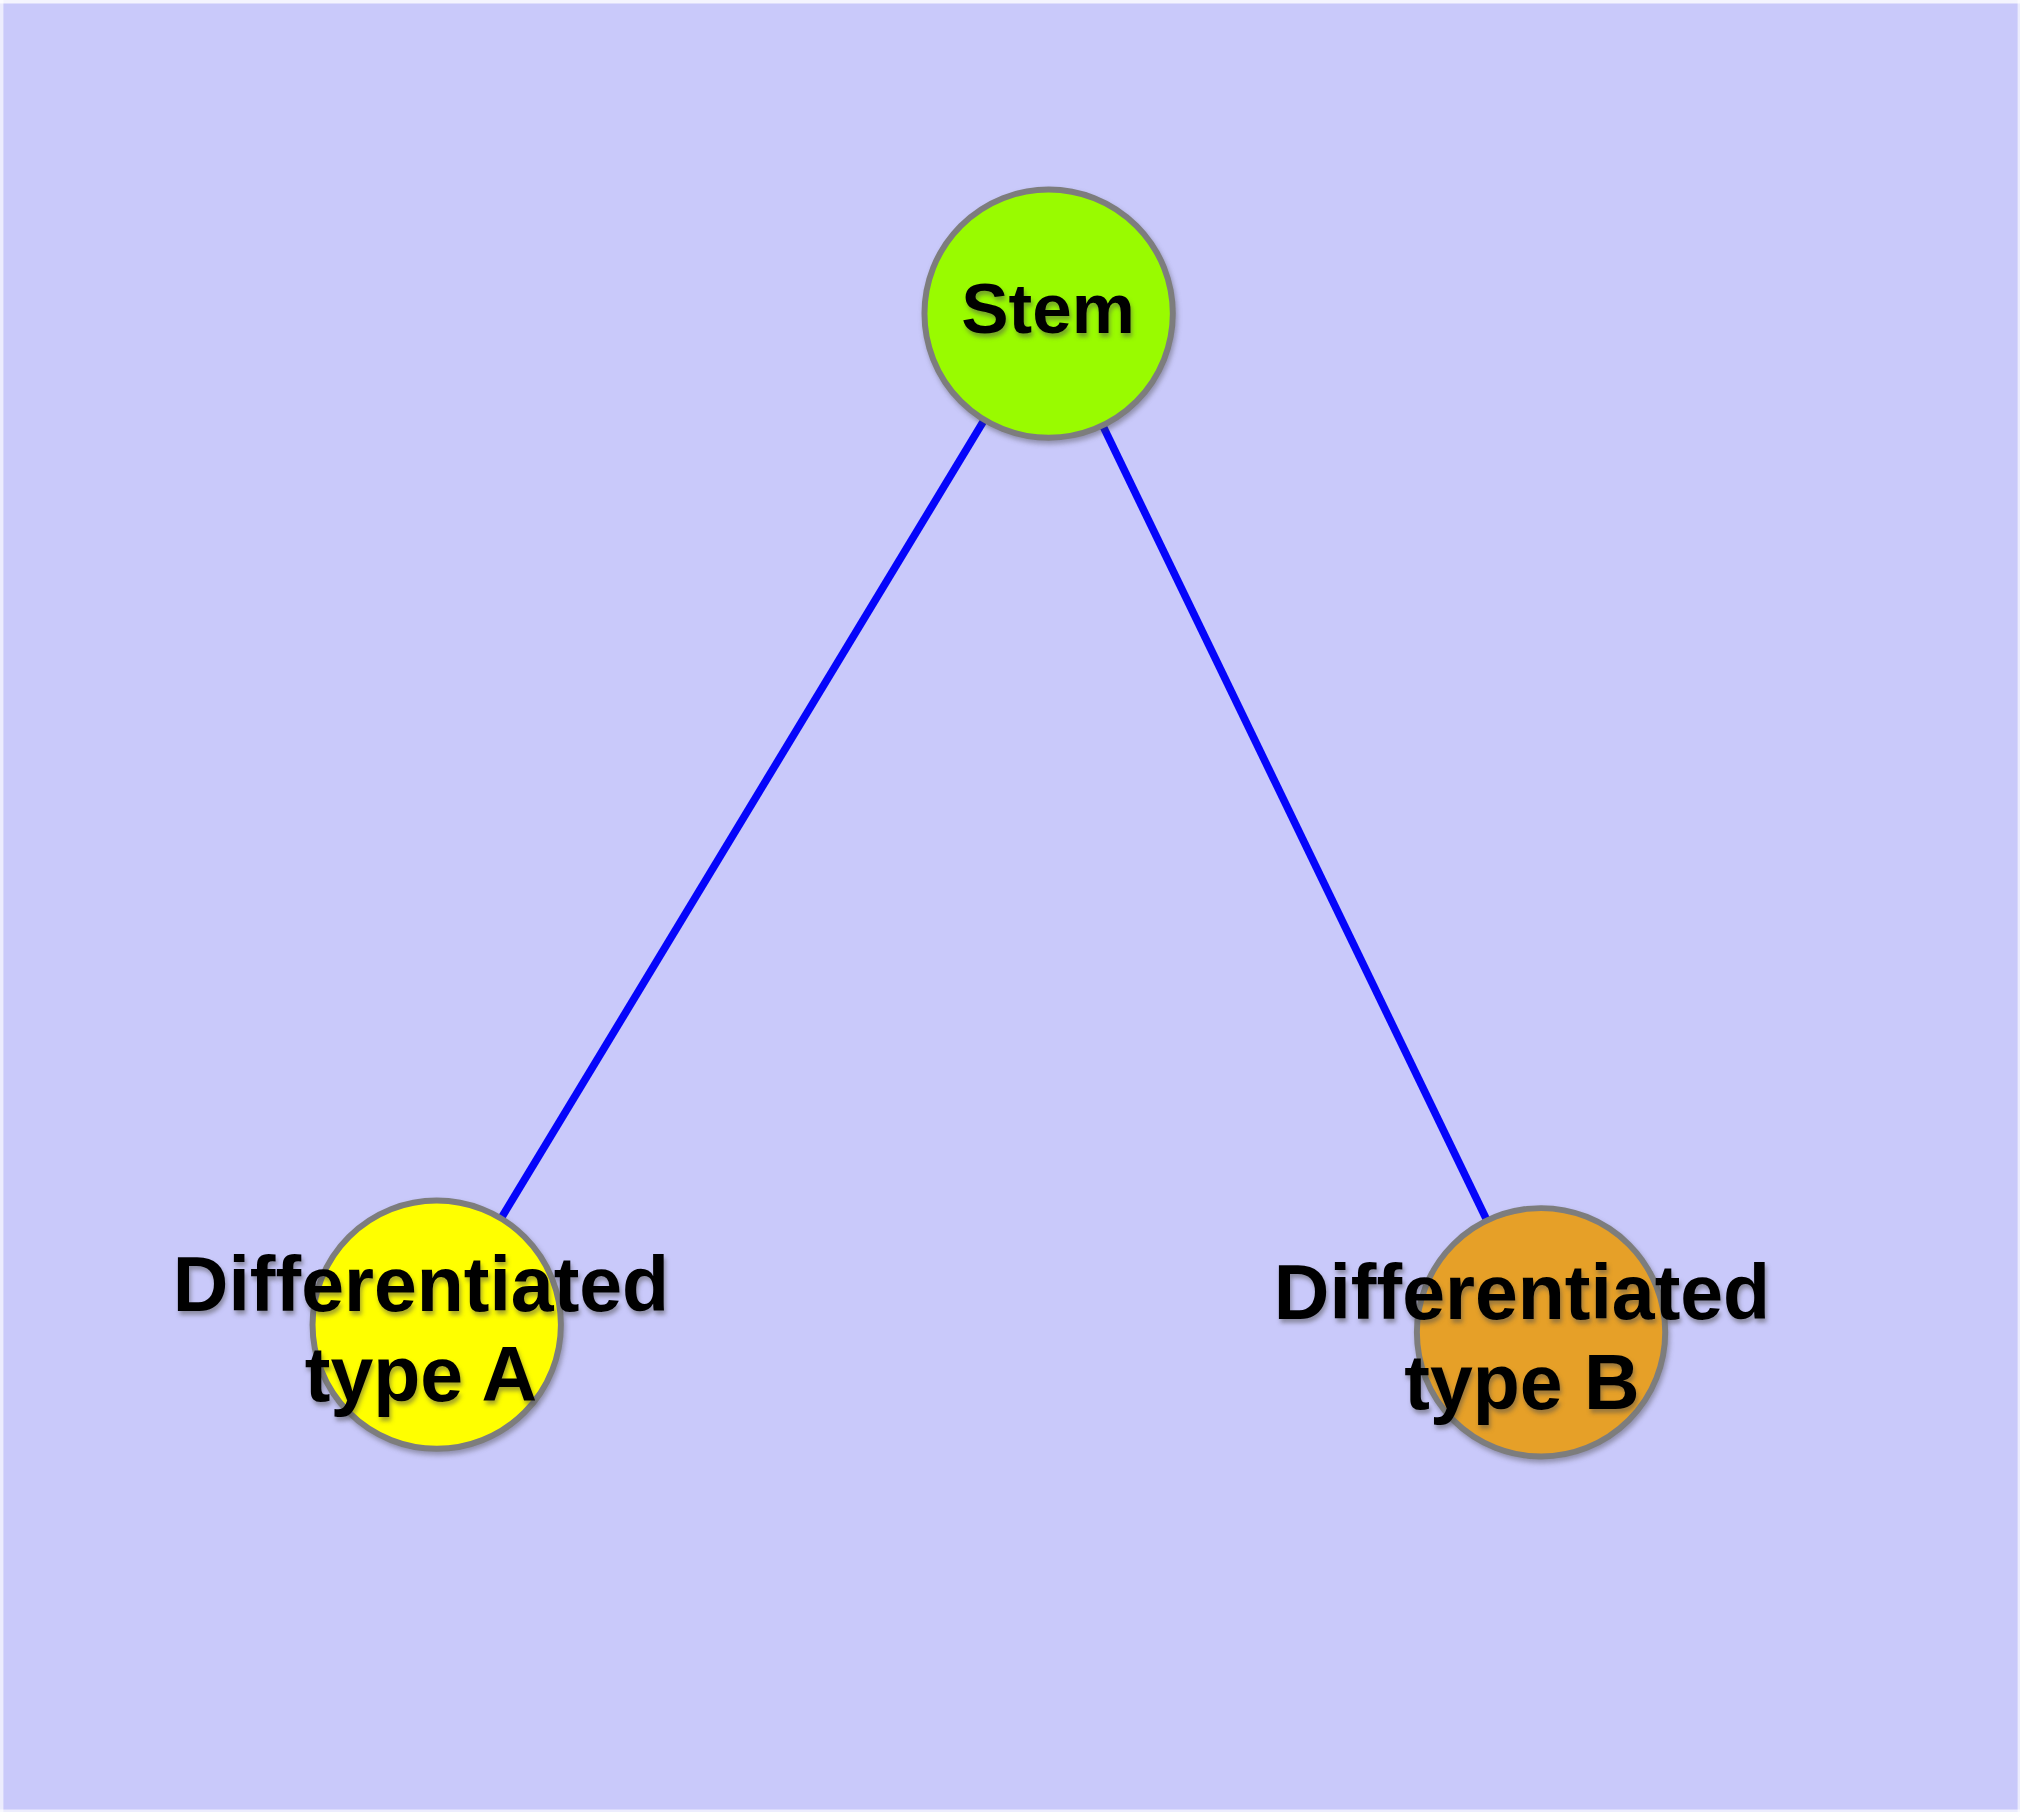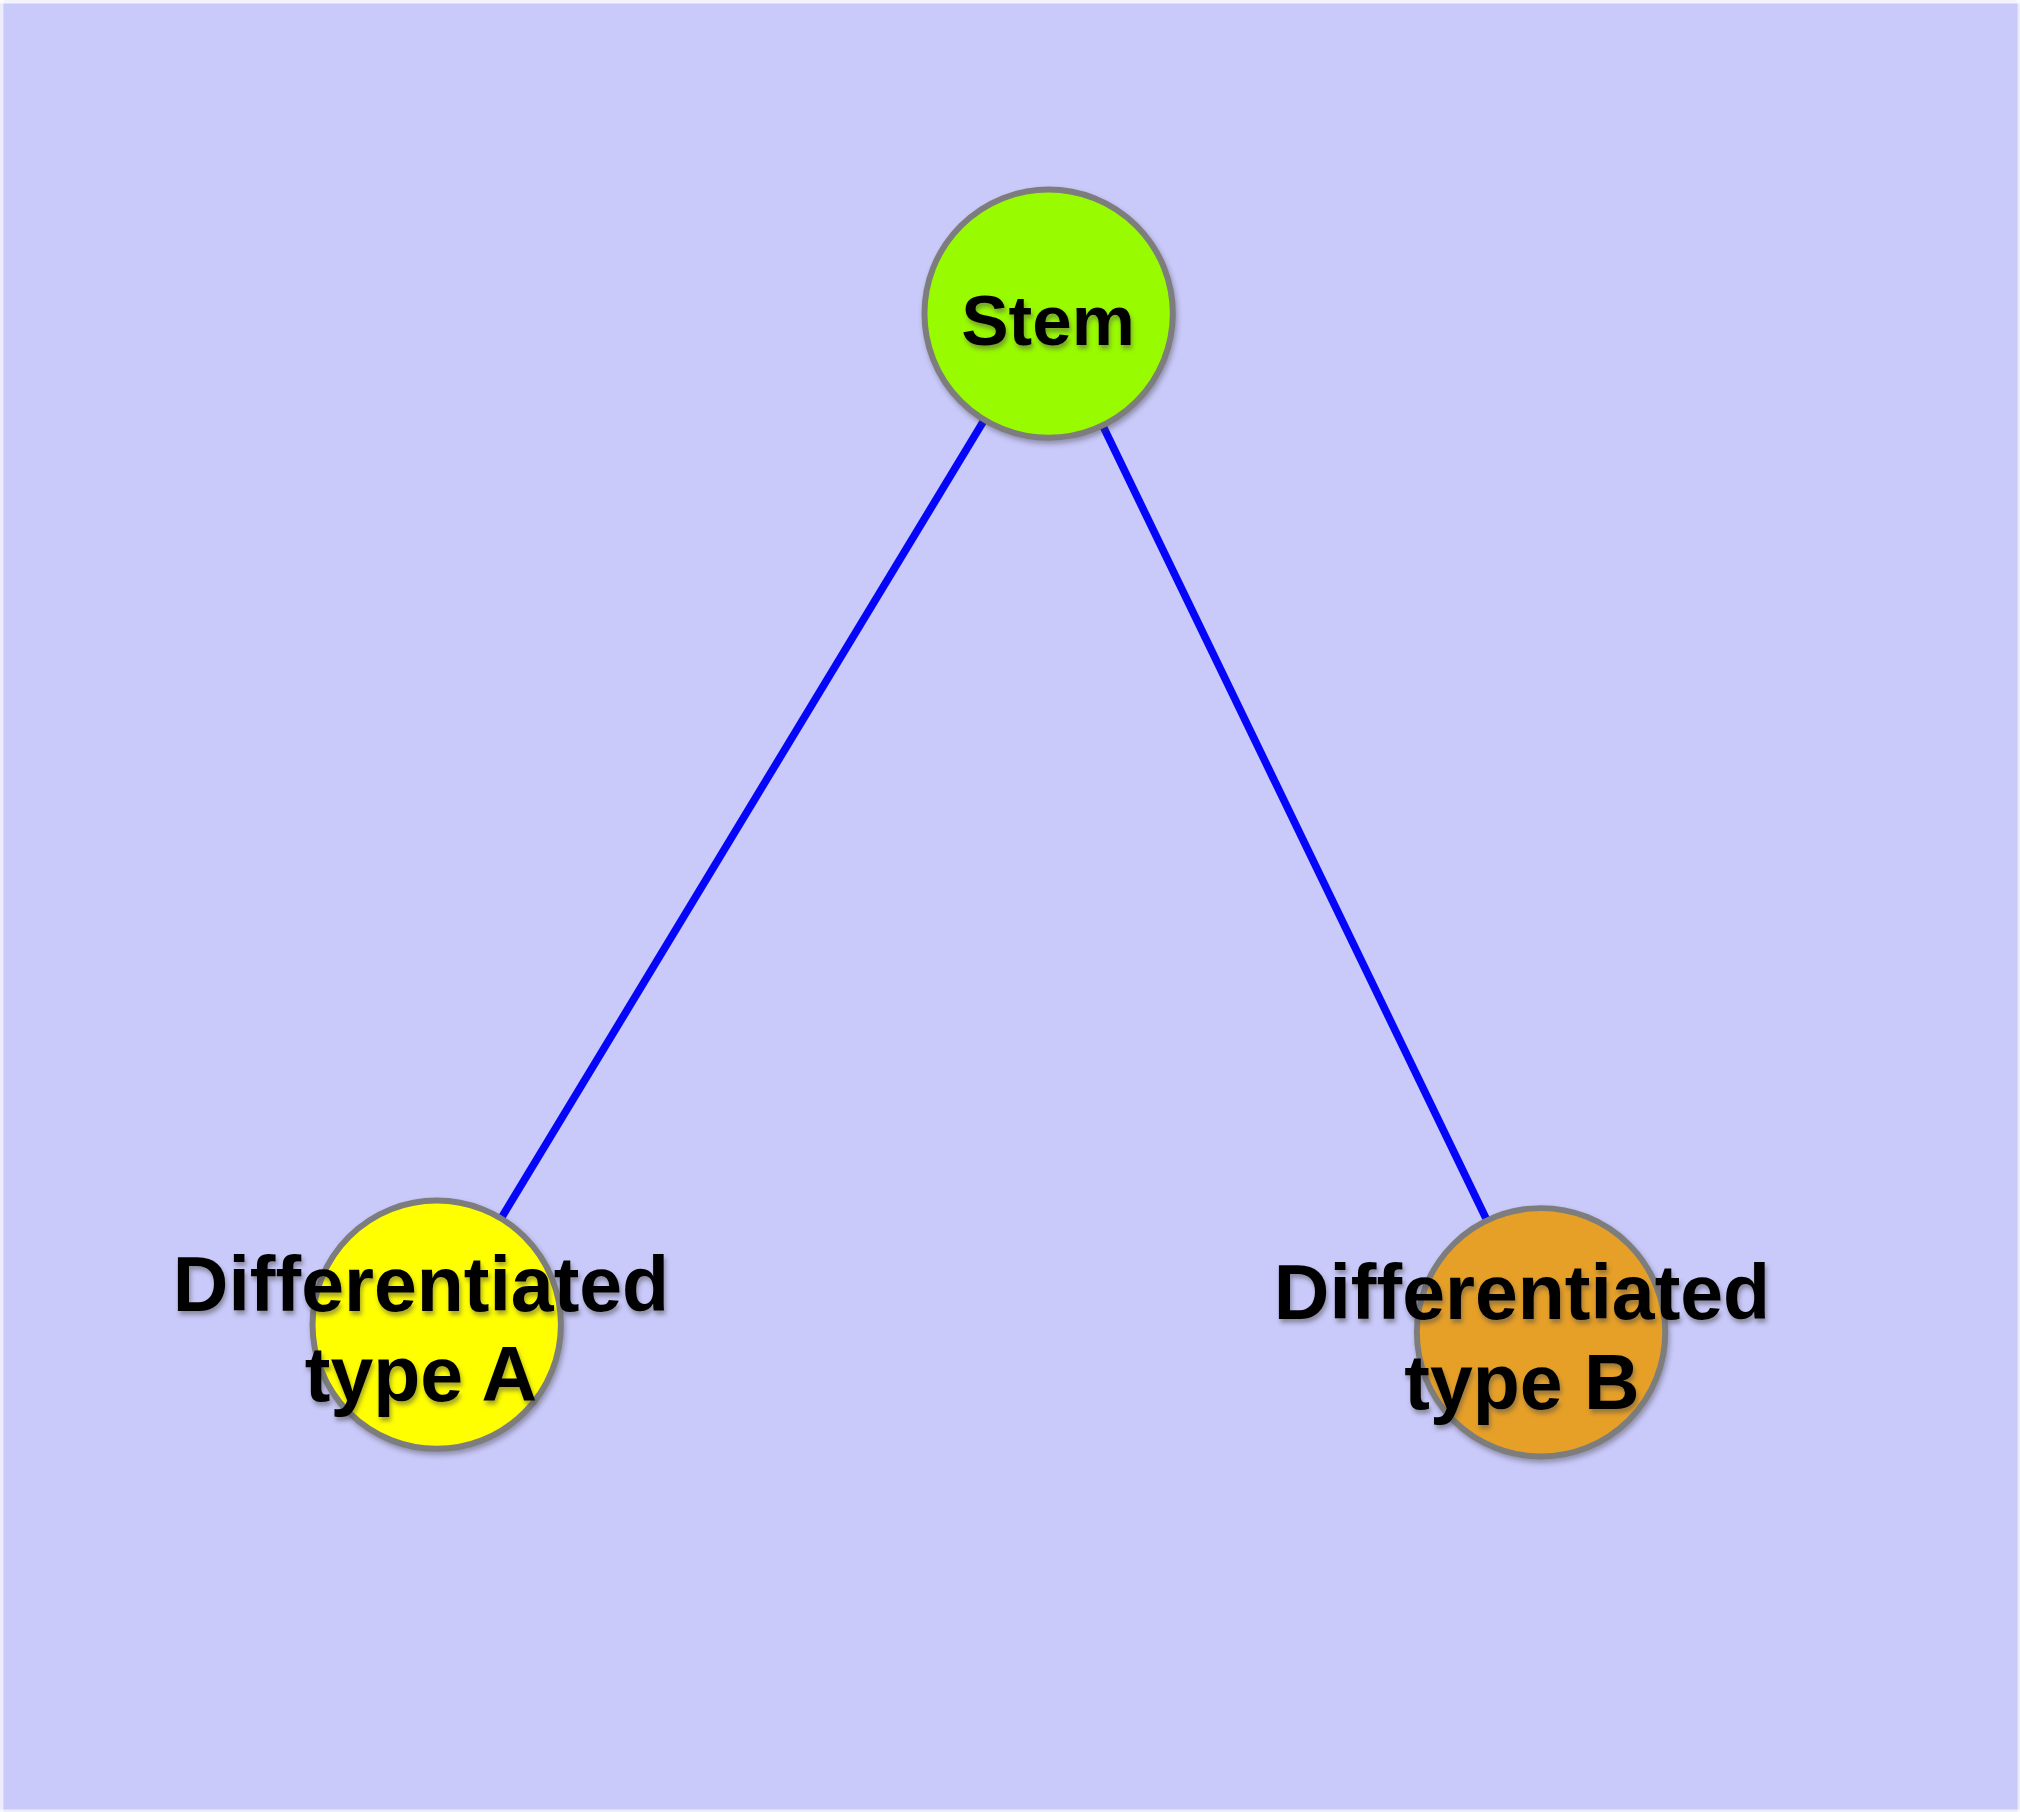--- a/index.html
+++ b/index.html
@@ -39,21 +39,21 @@
     transform: translate(-50%, -50%);
     font-family: "Liberation Sans", "DejaVu Sans", sans-serif;
     font-weight: bold;
     text-align: center;
     white-space: pre-line;
     text-shadow: 1.7px 4.2px 4.2px rgba(80,80,80,0.50);
     pointer-events: none;
   }
   .label-stem {
     left: 1048px;
-    top: 320px;
+    top: 308px;
     font-size: 71px;
     line-height: 85px;
   }
   .label-a {
     left: 421px;
     top: 1329px;
     font-size: 77px;
     line-height: 90px;
   }
   .label-b {

